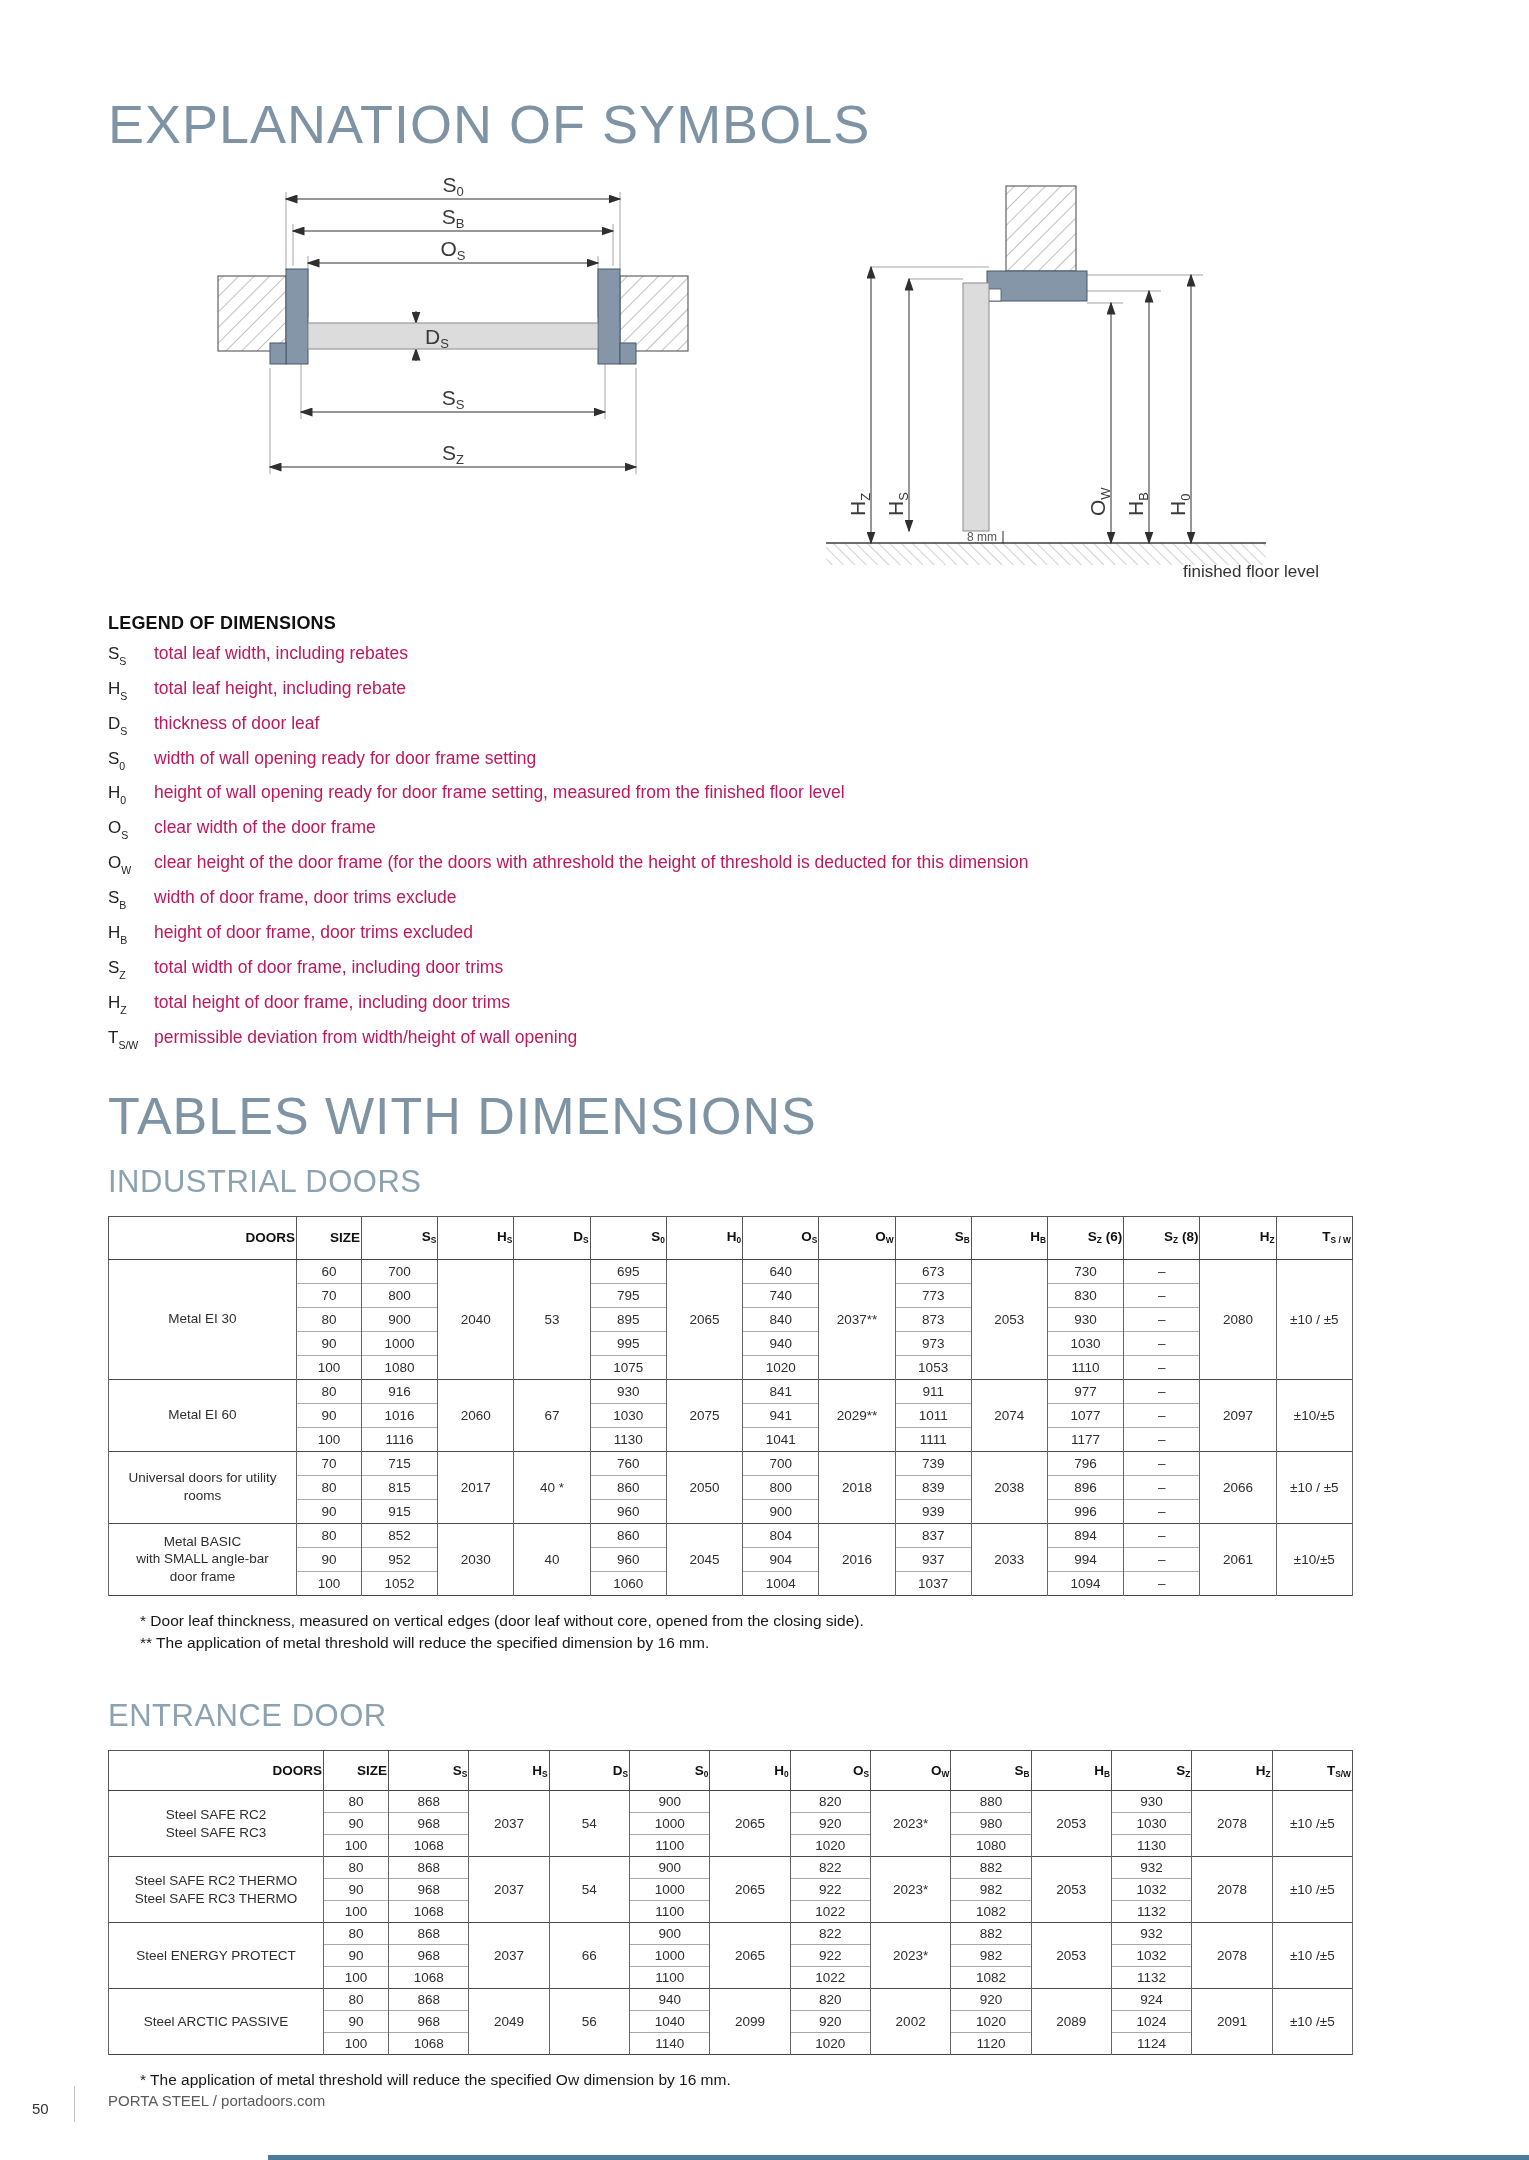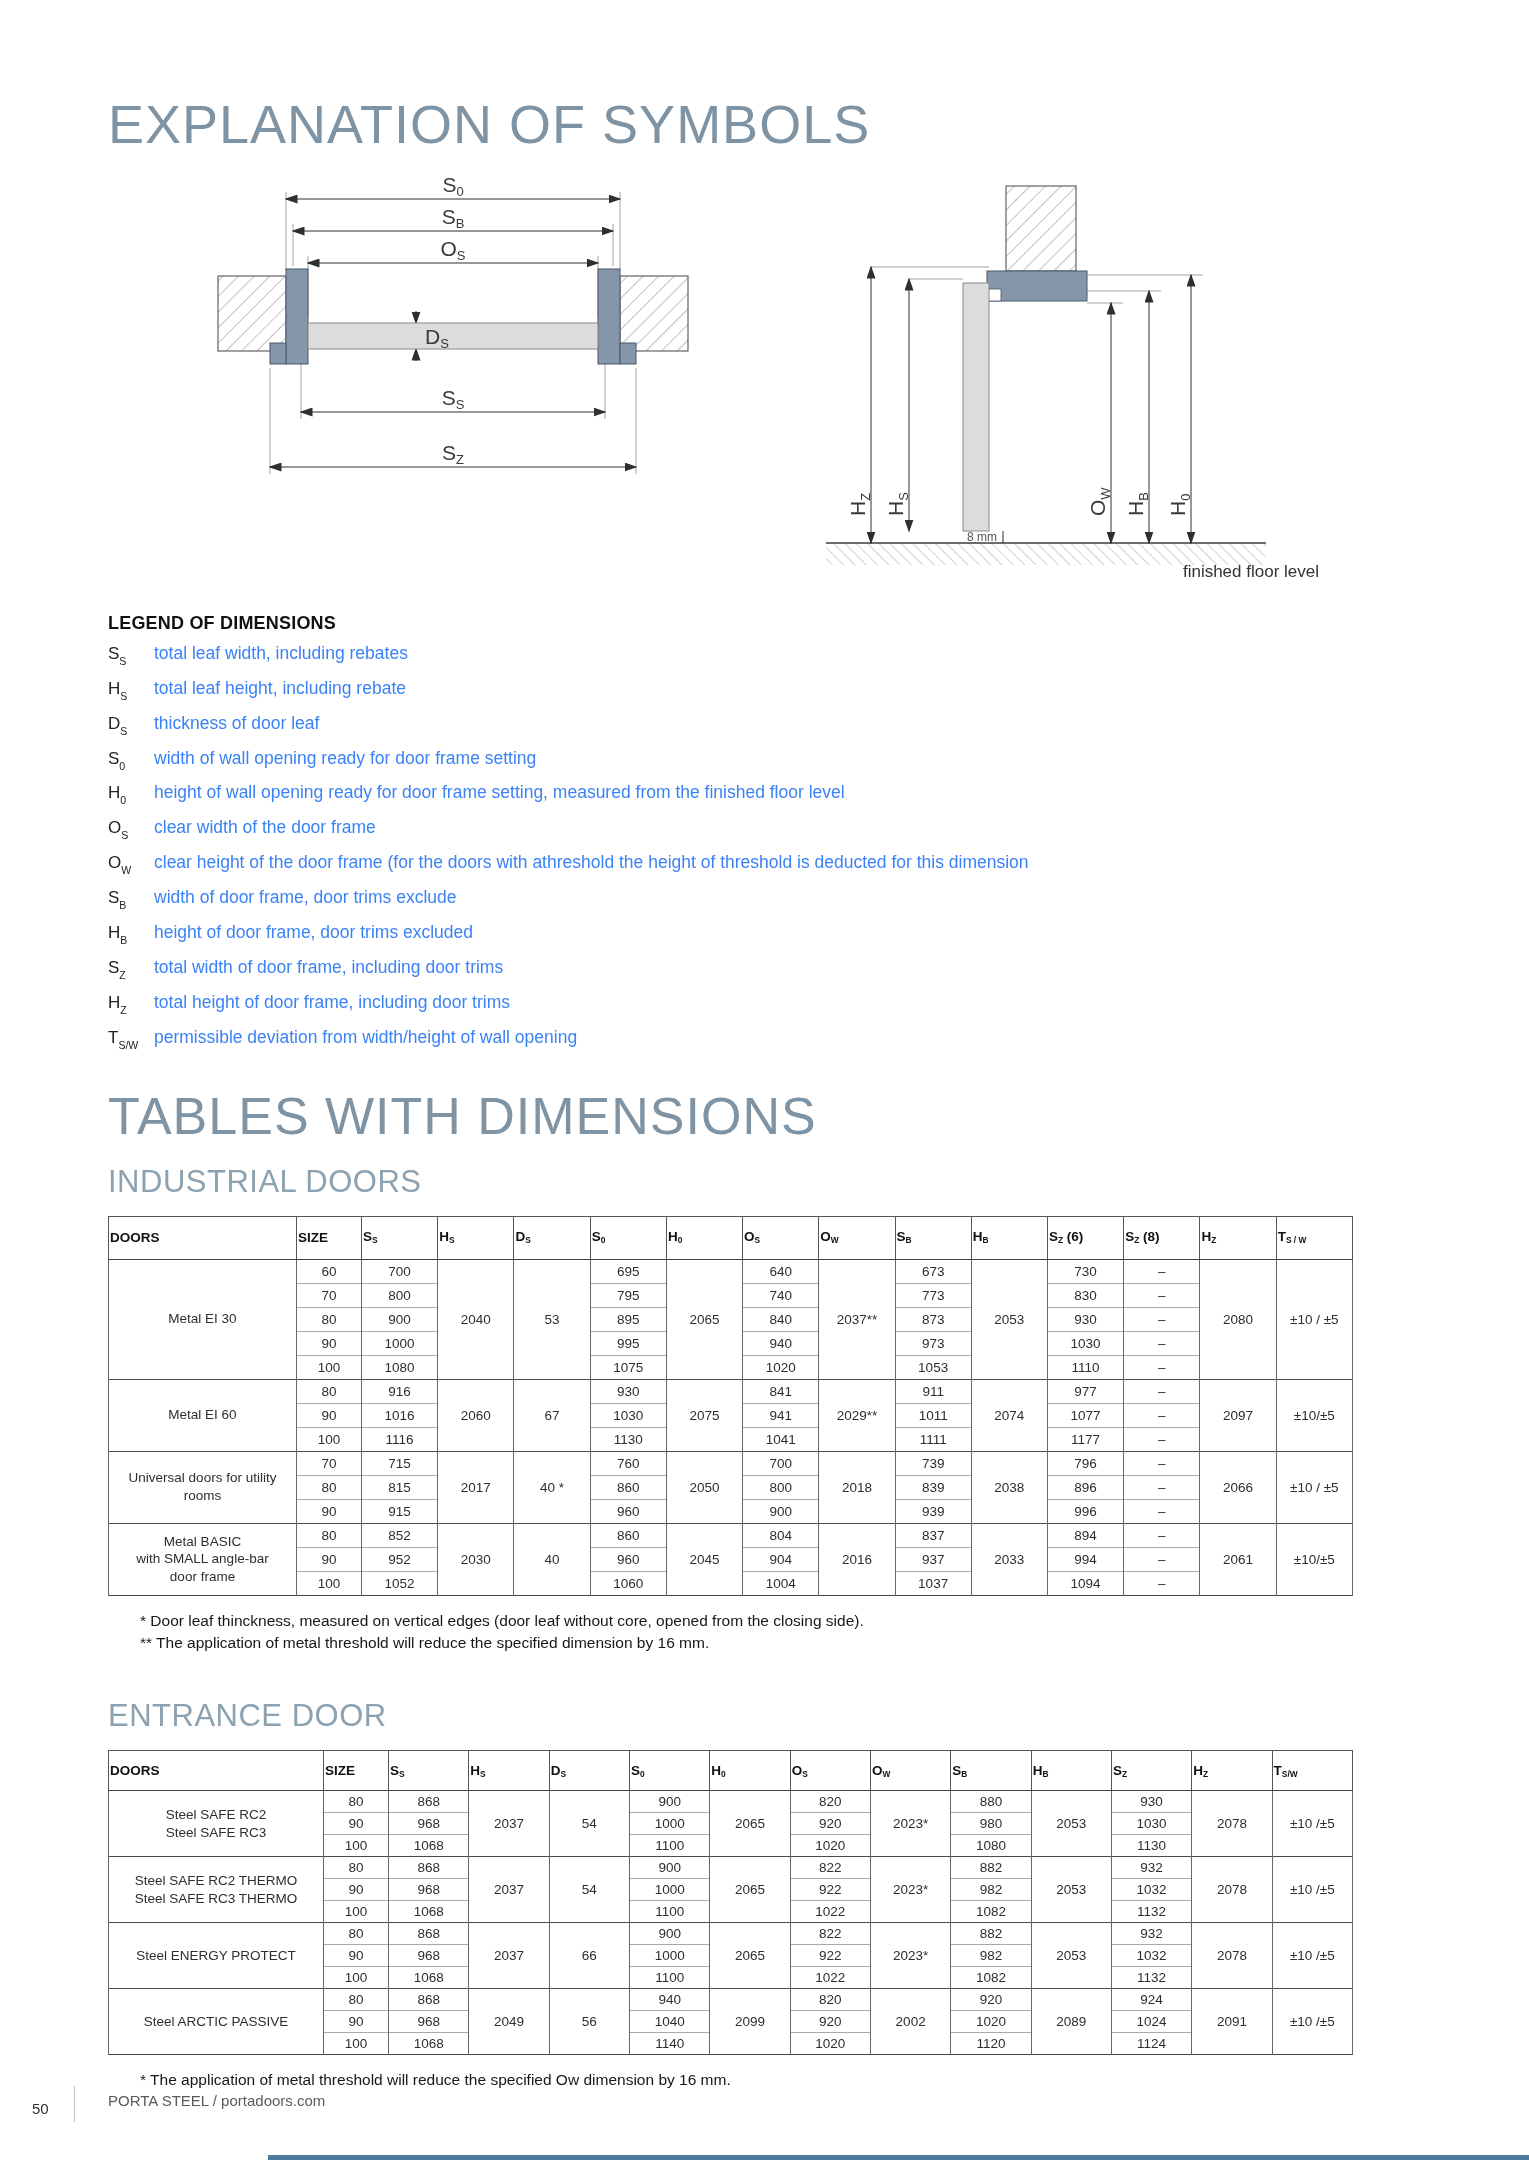--- a/index.html
+++ b/index.html
@@ -8,25 +8,25 @@
   .content{padding:0 90px 0 108px;}
   .big-title{font-size:54px;font-weight:400;color:#7e93a3;letter-spacing:1px;margin:0;padding-top:96px;line-height:1.05;}
   .big-title2{font-size:52px;font-weight:400;color:#7e93a3;letter-spacing:1px;margin:30px 0 0 0;line-height:1.05;}
   .section-title{font-size:31px;font-weight:400;color:#8da2b1;letter-spacing:.5px;margin:20px 0 0 0;}
   .diagrams{display:flex;align-items:flex-start;margin-top:18px;}
   .svgL{margin-left:95px;}
   .svgR{margin-left:108px;}
   .legend-heading{font-size:18px;font-weight:bold;color:#111;margin:22px 0 6px 0;letter-spacing:.2px;}
   .legend-row{display:flex;align-items:baseline;line-height:27px;}
   .legend-sym{width:46px;flex:0 0 46px;font-size:17px;color:#222;}
-  .legend-desc{font-size:17.5px;color:#3b82f6;}
+  .legend-desc{font-size:17.5px;color:#be185d;}
   .sub{font-size:62%;vertical-align:-22%;}
   table.dim{border-collapse:collapse;table-layout:fixed;width:1245px;margin-top:16px;
             border:1.6px solid #444;}
-  table.dim th{font-size:13.5px;font-weight:bold;color:#111;height:40px;text-align:left;
+  table.dim th{font-size:13.5px;font-weight:bold;color:#111;height:40px;text-align:right;
                border:1px solid #555;border-bottom:1.4px solid #444;background:#fff;}
   table.dim td{font-size:13.5px;color:#2e2e2e;text-align:center;height:23px;padding:0 2px;
                border-left:1px solid #666;border-right:1px solid #666;border-top:1px solid #a9a9a9;}
   table.dim tr.group-start td{border-top:1.2px solid #4a4a4a;}
   table.dim .doors-cell{white-space:pre-line;line-height:1.3;margin-top:17px;}
   table.dim.industrial th:nth-child(1){width:185px;}
   table.dim.industrial th:nth-child(2){width:62px;}
   table.dim.entrance th:nth-child(1){width:212px;}
   table.dim.entrance th:nth-child(2){width:62px;}
   table.dim.entrance td{height:21px;}

